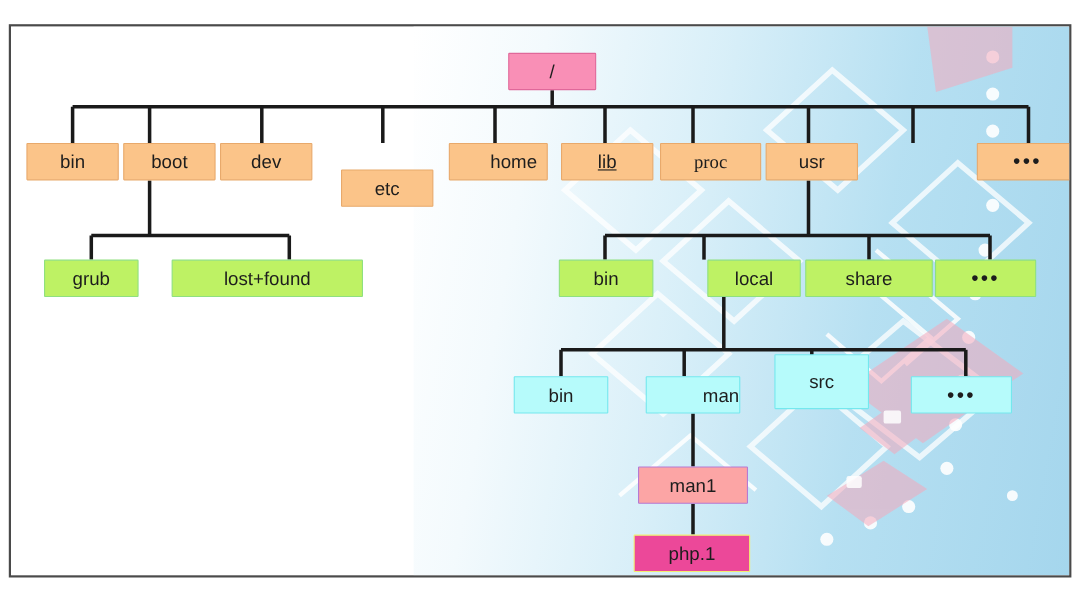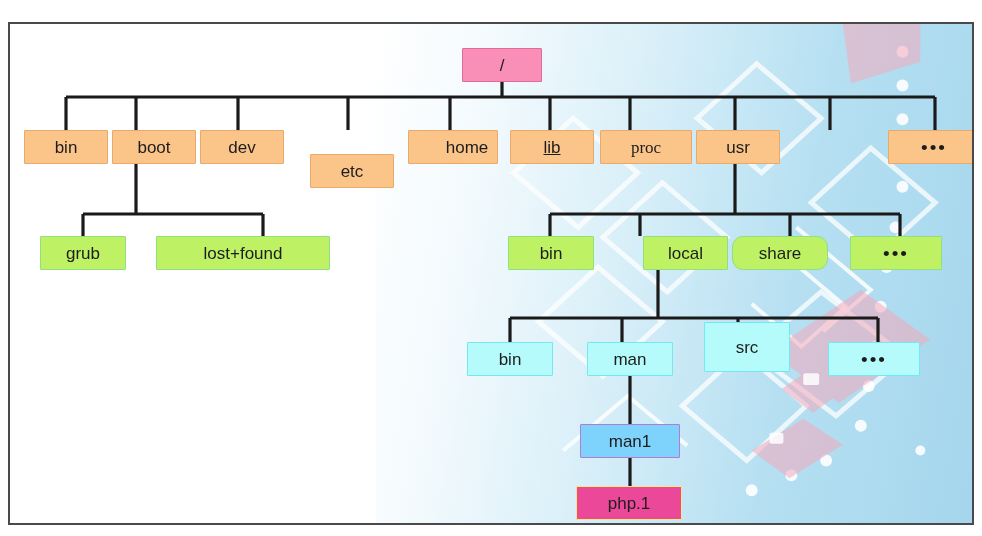--- a/index.html
+++ b/index.html
@@ -30,21 +30,21 @@
   
   .node{position:absolute;box-sizing:border-box;display:flex;
         align-items:center;justify-content:center;
         font-size:17px;color:#1d1d1d;line-height:1;
         border-width:1.5px;border-style:solid;border-radius:1px;
         white-space:nowrap;}
   .n-root  {background:#f98fb6;border-color:#e0689a;}
   .n-l1    {background:#fbc489;border-color:#e8a96b;}
   .n-l2    {background:#bef264;border-color:#8fe07f;}
   .n-l3    {background:#b6fbfb;border-color:#74e8ee;}
-  .n-l4    {background:#7dd3fc;border-color:#b57ad3;}
+  .n-l4    {background:#fca5a5;border-color:#b57ad3;}
   .n-l5    {background:#ec4899;border-color:#f2ee72;}
   .dots{letter-spacing:2px;font-size:19px;}
 </style>
 </head>
 <body>
 
 <div id="stage">
   <div id="frame">
 
     <div id="bg-tech">
@@ -175,31 +175,31 @@
     <div class="node n-l2" style="left:146px;top:212px;width:174px;height:34px;">
       <span>lost+found</span>
     </div>
 
     <div class="node n-l2" style="left:498px;top:212px;width:86px;height:34px;">
       <span>bin</span>
     </div>
     <div class="node n-l2" style="left:604px;top:212px;width:85px;height:34px;margin-left:29px;">
       <span>local</span>
     </div>
-    <div class="node n-l2" style="left:722px;top:212px;width:96px;height:34px;border-radius:11px;">
+    <div class="node n-l2" style="left:722px;top:212px;width:116px;height:34px;">
       <span>share</span>
     </div>
     <div class="node n-l2 dots" style="left:840px;top:212px;width:92px;height:34px;">
       <span>•••</span>
     </div>
 
     <div class="node n-l3" style="left:457px;top:318px;width:86px;height:34px;">
       <span>bin</span>
     </div>
-    <div class="node n-l3" style="left:577px;top:318px;width:86px;height:34px;">
+    <div class="node n-l3" style="left:577px;top:318px;width:86px;height:34px;justify-content:flex-end;">
       <span>man</span>
     </div>
     <div class="node n-l3" style="left:694px;top:298px;width:86px;height:50px;justify-content:center;">
       <span>src</span>
     </div>
     <div class="node n-l3 dots" style="left:818px;top:318px;width:92px;height:34px;">
       <span>•••</span>
     </div>
 
     <div class="node n-l4" style="left:570px;top:400px;width:100px;height:34px;">

